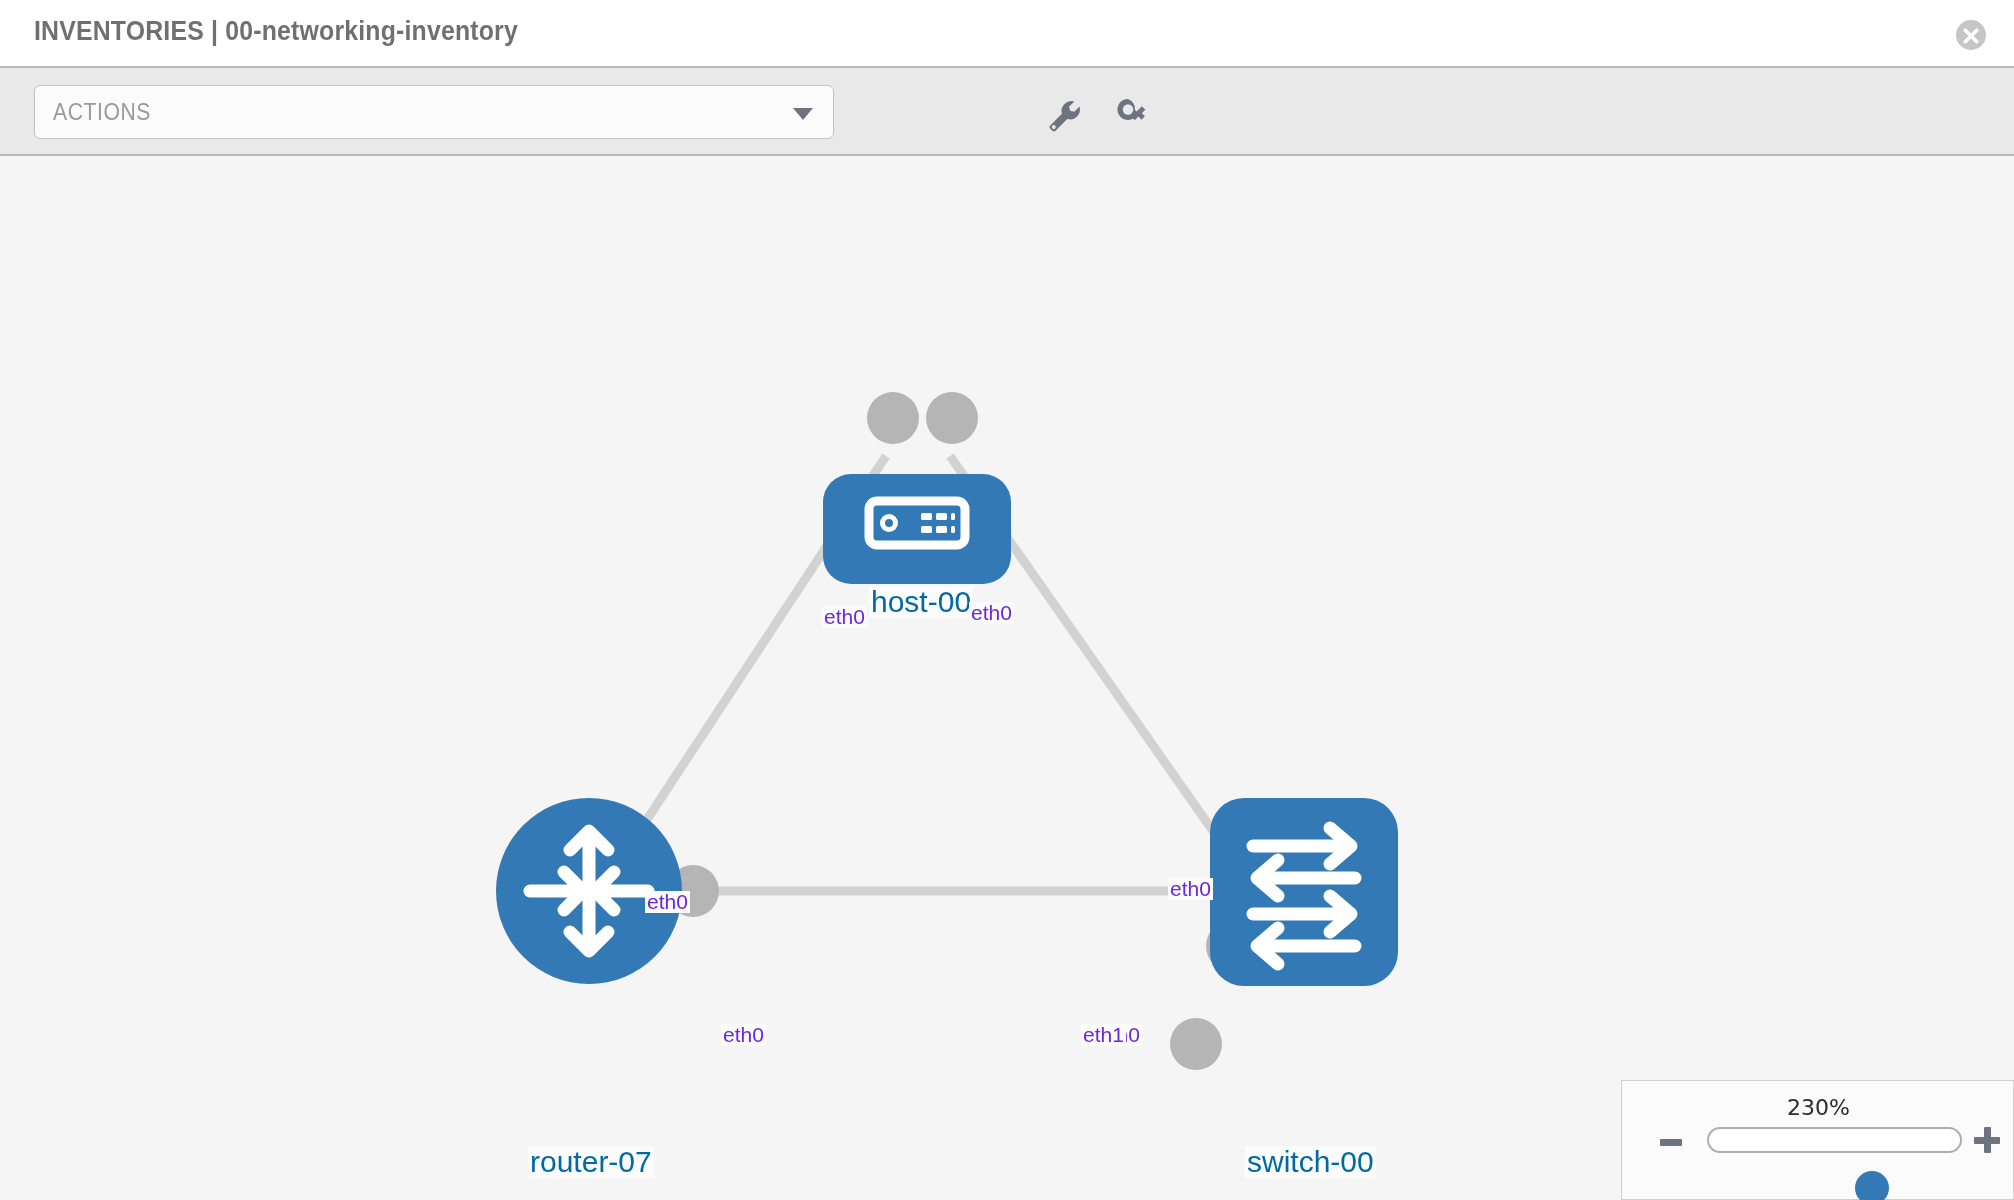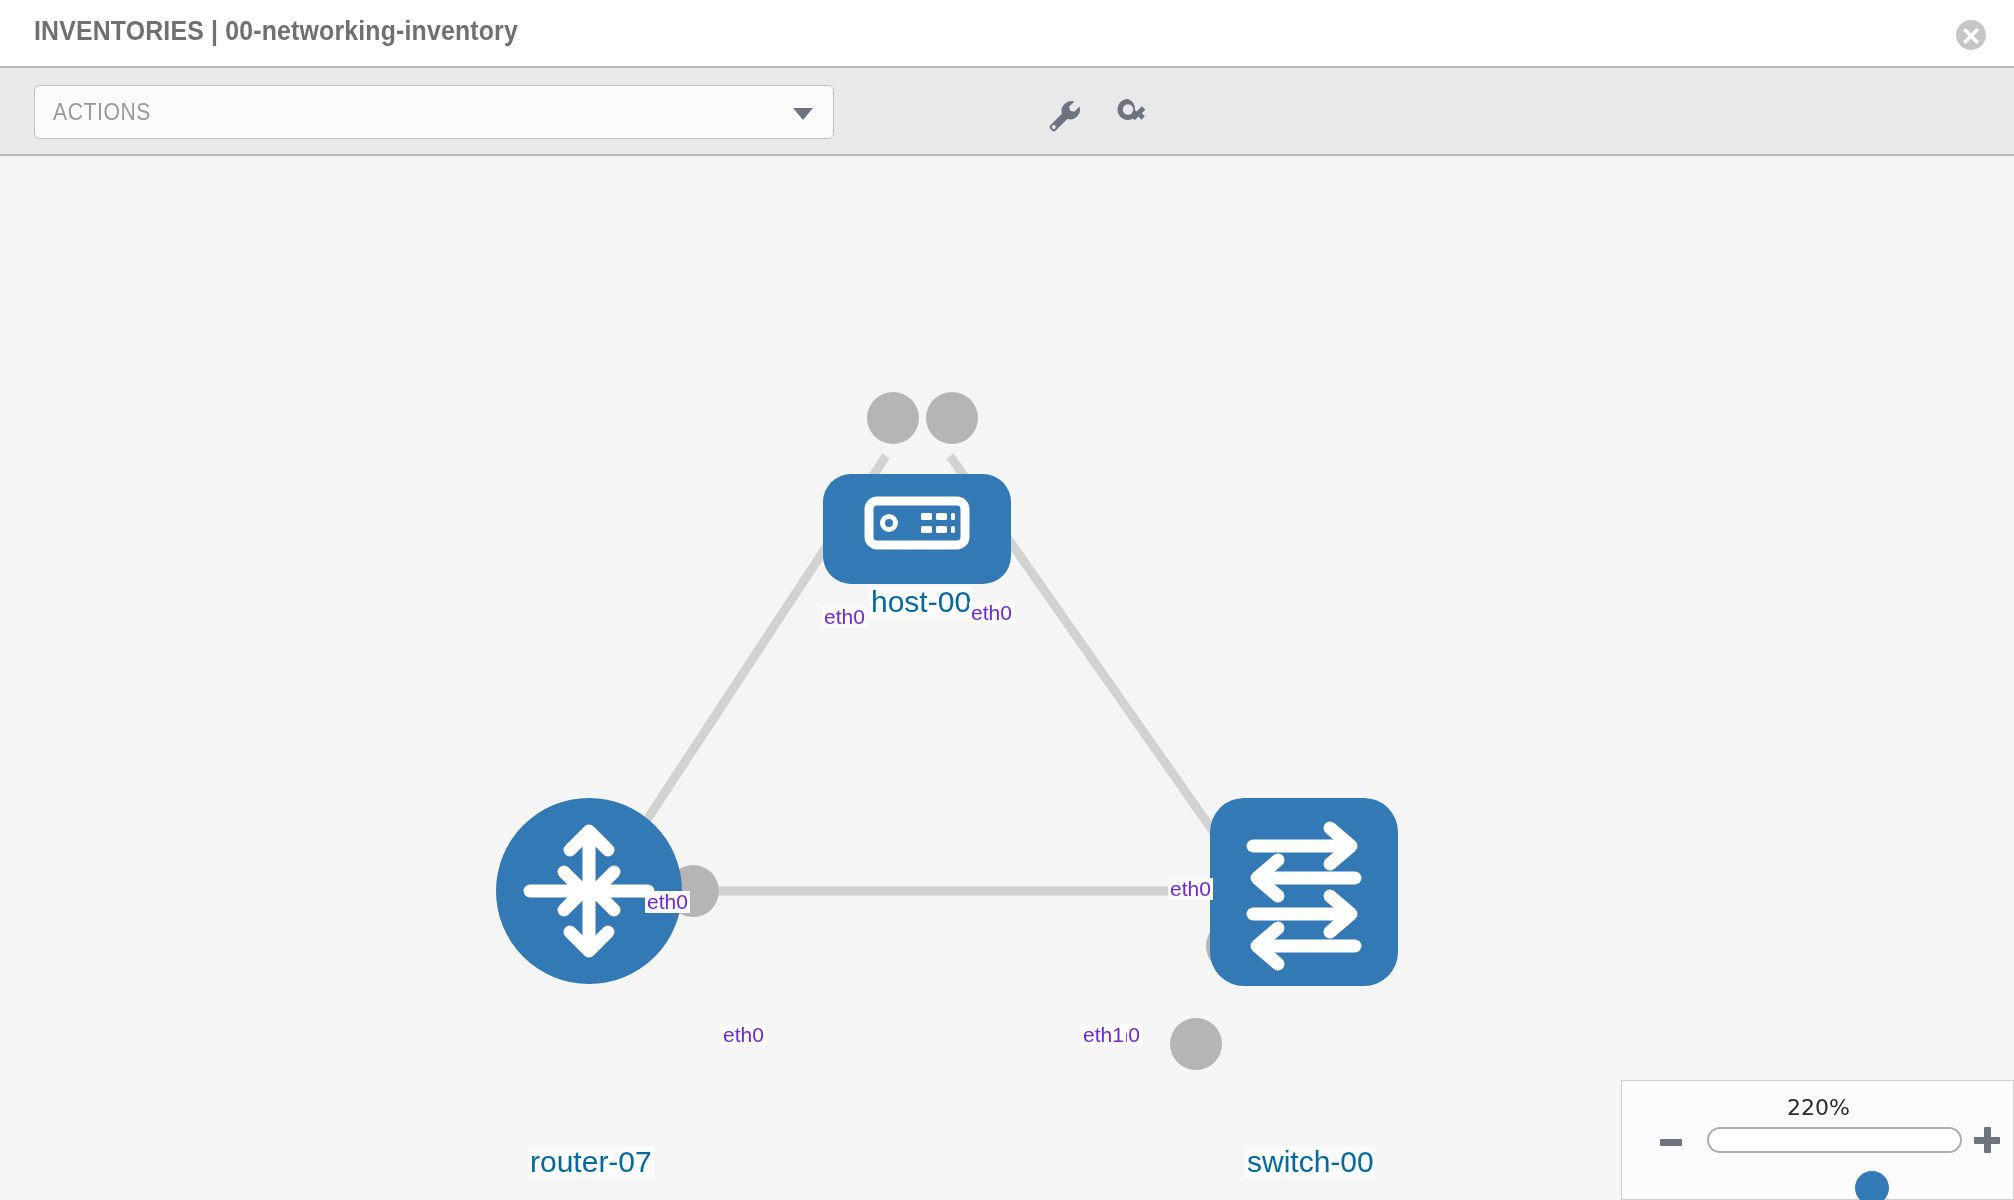--- a/index.html
+++ b/index.html
@@ -343,19 +343,19 @@
   <div class="port-label" style="left:822px; top:450px;">eth0</div>
   <div class="port-label" style="left:969px; top:446px;">eth0</div>
   <div class="port-label" style="left:645px; top:735px;">eth0</div>
   <div class="port-label" style="left:1168px; top:722px;">eth0</div>
   <div class="port-label" style="left:721px; top:868px;">eth0</div>
   <div class="port-label" style="left:1097px; top:868px;">eth0</div>
   <div class="port-label" style="left:1053px; top:868px;margin-left:28px;">eth1</div>
 </div>
 
 <div id="zoom-panel">
-  <div id="zoom-percent">220%</div>
+  <div id="zoom-percent">230%</div>
   <div id="zoom-out-btn"></div>
   <div id="zoom-slider">
     <div id="zoom-thumb"></div>
   </div>
   <div id="zoom-in-btn"></div>
 </div>
 
 </body></html>

